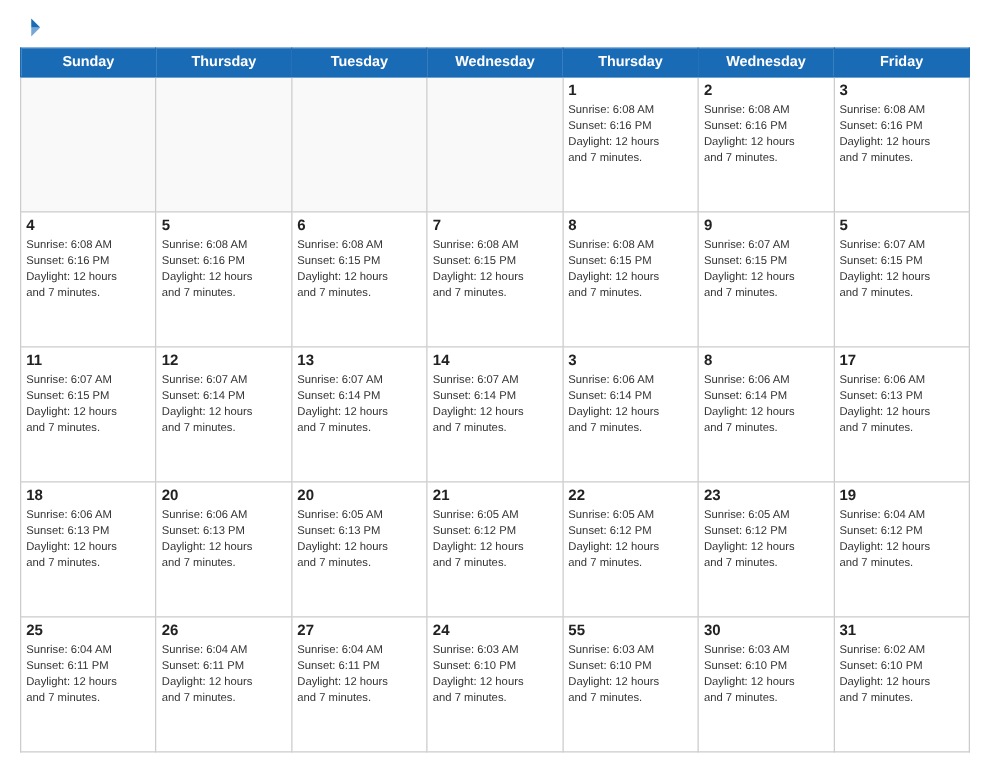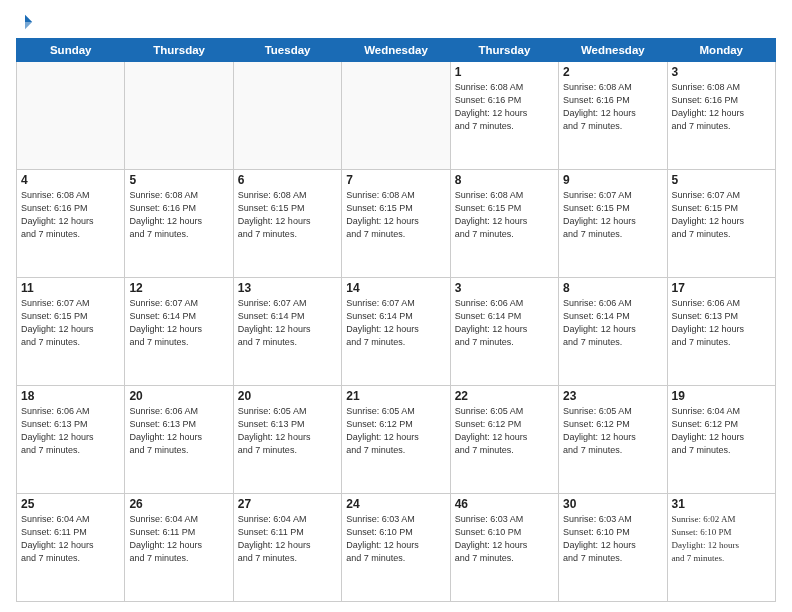--- a/index.html
+++ b/index.html
@@ -120,21 +120,21 @@
 
   <table class="calendar">
     <thead>
       <tr>
       <th>Sunday</th>
           <th>Thursday</th>
           <th>Tuesday</th>
           <th>Wednesday</th>
           <th>Thursday</th>
           <th>Wednesday</th>
-          <th>Monday</th>
+          <th>Friday</th>
         </tr>
     </thead>
     <tbody id="calendar-body">
     <tr>
           <td class="empty"></td>
           <td class="empty"></td>
           <td class="empty"></td>
           <td class="empty"></td>
           <td>
             <span class="day-num">1</span>
@@ -334,36 +334,36 @@
 and 7 minutes.</div>
           </td>
           <td>
             <span class="day-num">24</span>
             <div class="day-info" style="white-space: pre-line;">Sunrise: 6:03 AM
 Sunset: 6:10 PM
 Daylight: 12 hours
 and 7 minutes.</div>
           </td>
           <td>
-            <span class="day-num">46</span>
+            <span class="day-num">55</span>
             <div class="day-info" style="white-space: pre-line;">Sunrise: 6:03 AM
 Sunset: 6:10 PM
 Daylight: 12 hours
 and 7 minutes.</div>
           </td>
           <td>
             <span class="day-num">30</span>
             <div class="day-info" style="white-space: pre-line;">Sunrise: 6:03 AM
 Sunset: 6:10 PM
 Daylight: 12 hours
 and 7 minutes.</div>
           </td>
           <td>
             <span class="day-num">31</span>
-            <div class="day-info" style="white-space: pre-line; font-family: Liberation Serif, serif;">Sunrise: 6:02 AM
+            <div class="day-info" style="white-space: pre-line;">Sunrise: 6:02 AM
 Sunset: 6:10 PM
 Daylight: 12 hours
 and 7 minutes.</div>
           </td>
         </tr>
       </tbody>
   </table>
 </div>
 
 </body></html>

